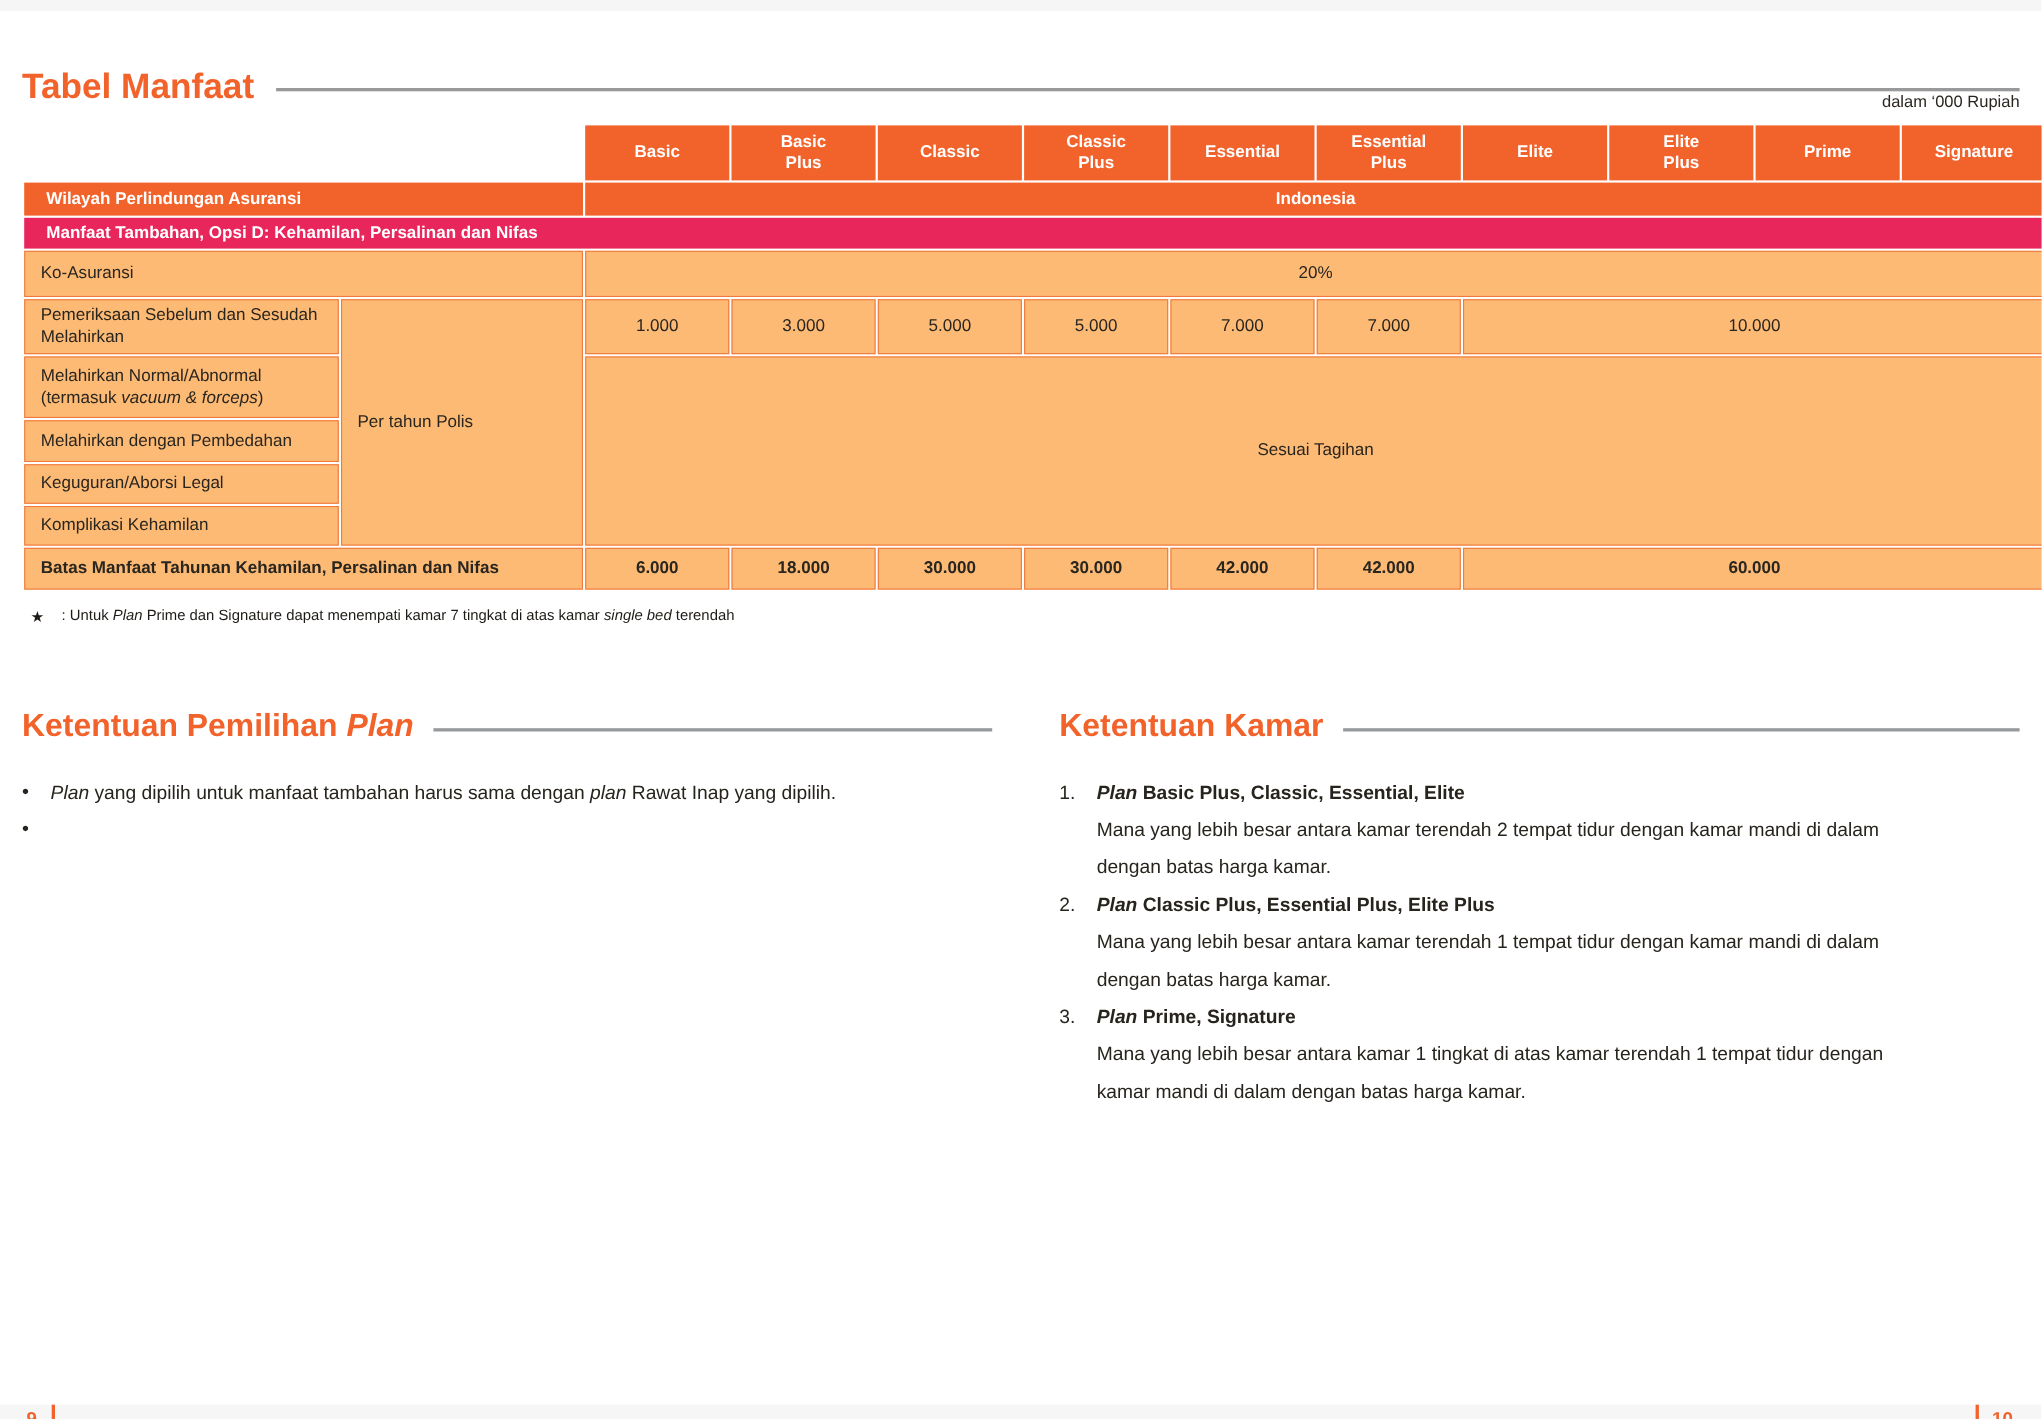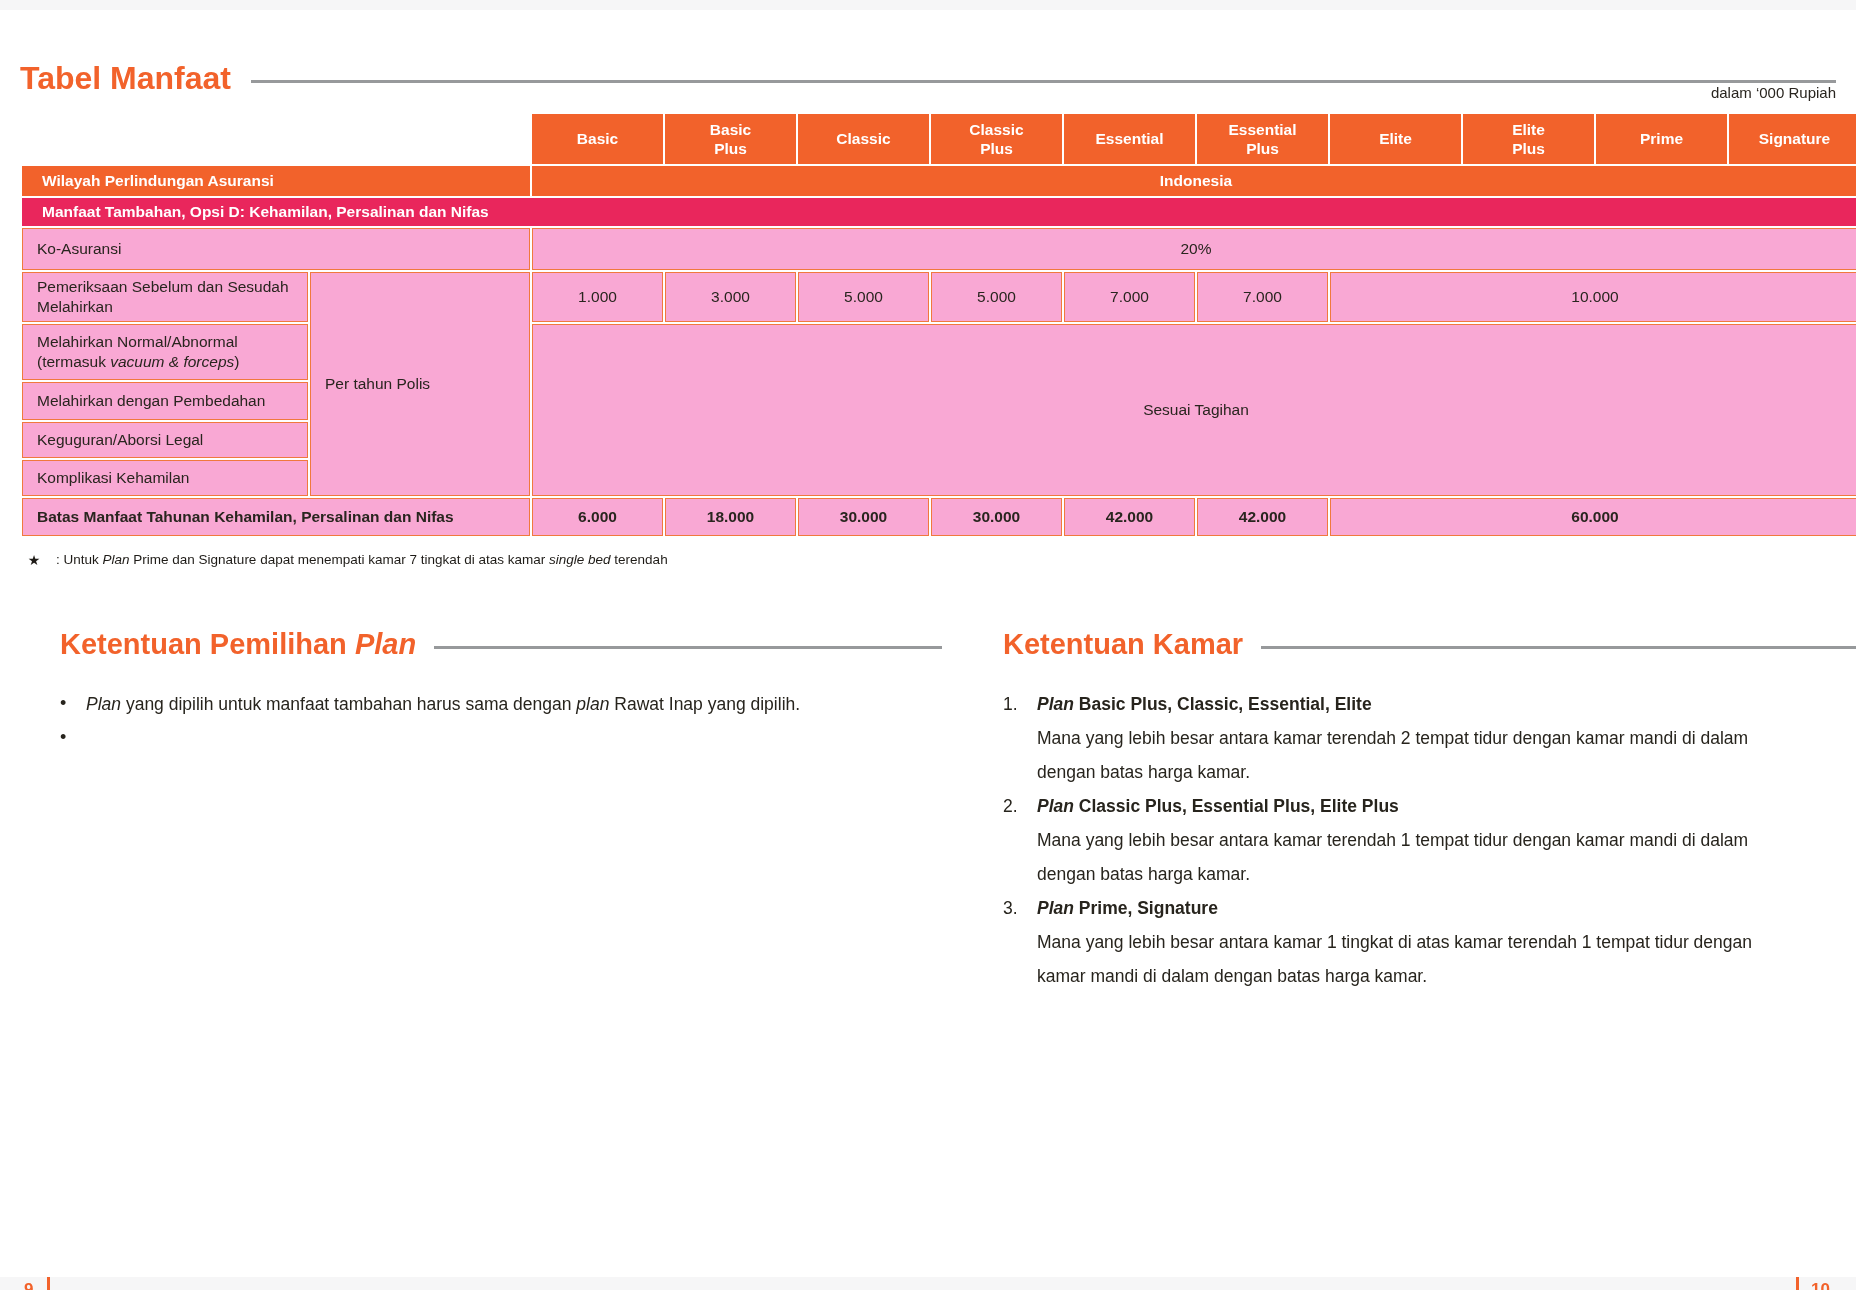--- a/index.html
+++ b/index.html
@@ -22,38 +22,38 @@
 
   
   .title-row{position:absolute;left:20px;top:40px;width:1816px;display:flex;align-items:center;gap:20px;margin-top:20px;}
   .page-title{font-size:32px;font-weight:bold;color:var(--orange);white-space:nowrap;}
   .title-rule{flex:1;height:3px;background:var(--grey-line);margin-top:6px;}
   .unit-label{position:absolute;right:20px;top:84px;font-size:15px;color:var(--ink);margin-left:48px;}
 
   
   .tbl-wrap{position:absolute;left:20px;top:112px;width:1816px;}
   table{border-collapse:separate;border-spacing:2px;table-layout:fixed;width:1816px;font-size:15.5px;color:var(--ink);}
-  td{background:#f9a8d4;border:1px solid var(--orange-border);padding:4px 8px;vertical-align:middle;}
+  td{background:#fdba74;border:1px solid var(--orange-border);padding:4px 8px;vertical-align:middle;}
   td.blank{background:transparent;border:none;}
   td.h-orange{background:var(--orange);border:none;color:#fff;font-weight:bold;text-align:center;white-space:pre-line;line-height:1.25;}
   td.h-left{text-align:left;padding-left:20px;}
   td.h-pink{background:var(--pink);border:none;color:#fff;font-weight:bold;text-align:left;padding-left:20px;}
   td.label{text-align:left;padding-left:14px;line-height:1.3;}
   td.val{text-align:center;}
   td.bold{font-weight:bold;}
   i{font-style:italic;}
 
   
   .footnotes{position:absolute;left:20px;top:552px;font-size:13.5px;color:#1e1b17;}
   .fn{display:flex;align-items:center;gap:8px;margin-bottom:9px;}
   .fn-icon{width:28px;display:flex;justify-content:center;align-items:center;}
   .star-glyph{font-size:14px;line-height:14px;color:#1e1b17;}
 
   
-  .section{position:absolute;top:628px;margin-left:40px;}
+  .section{position:absolute;top:644px;}
   .sec-left{left:20px;width:882px;}
   .sec-right{left:963px;width:873px;}
   .sec-title-row{display:flex;align-items:center;gap:18px;margin-bottom:26px;}
   .sec-title{font-size:29px;font-weight:bold;color:var(--orange);white-space:nowrap;}
   .sec-title .t-it{font-style:italic;}
   .sec-rule{flex:1;height:3px;background:var(--grey-line);margin-top:6px;}
   .body-text{font-size:17.5px;line-height:34px;color:#27241d;}
   .bullet{display:flex;gap:16px;}
   .bullet-dot{width:10px;font-size:18px;line-height:32px;}
   .bullet-body{width:758px;}

